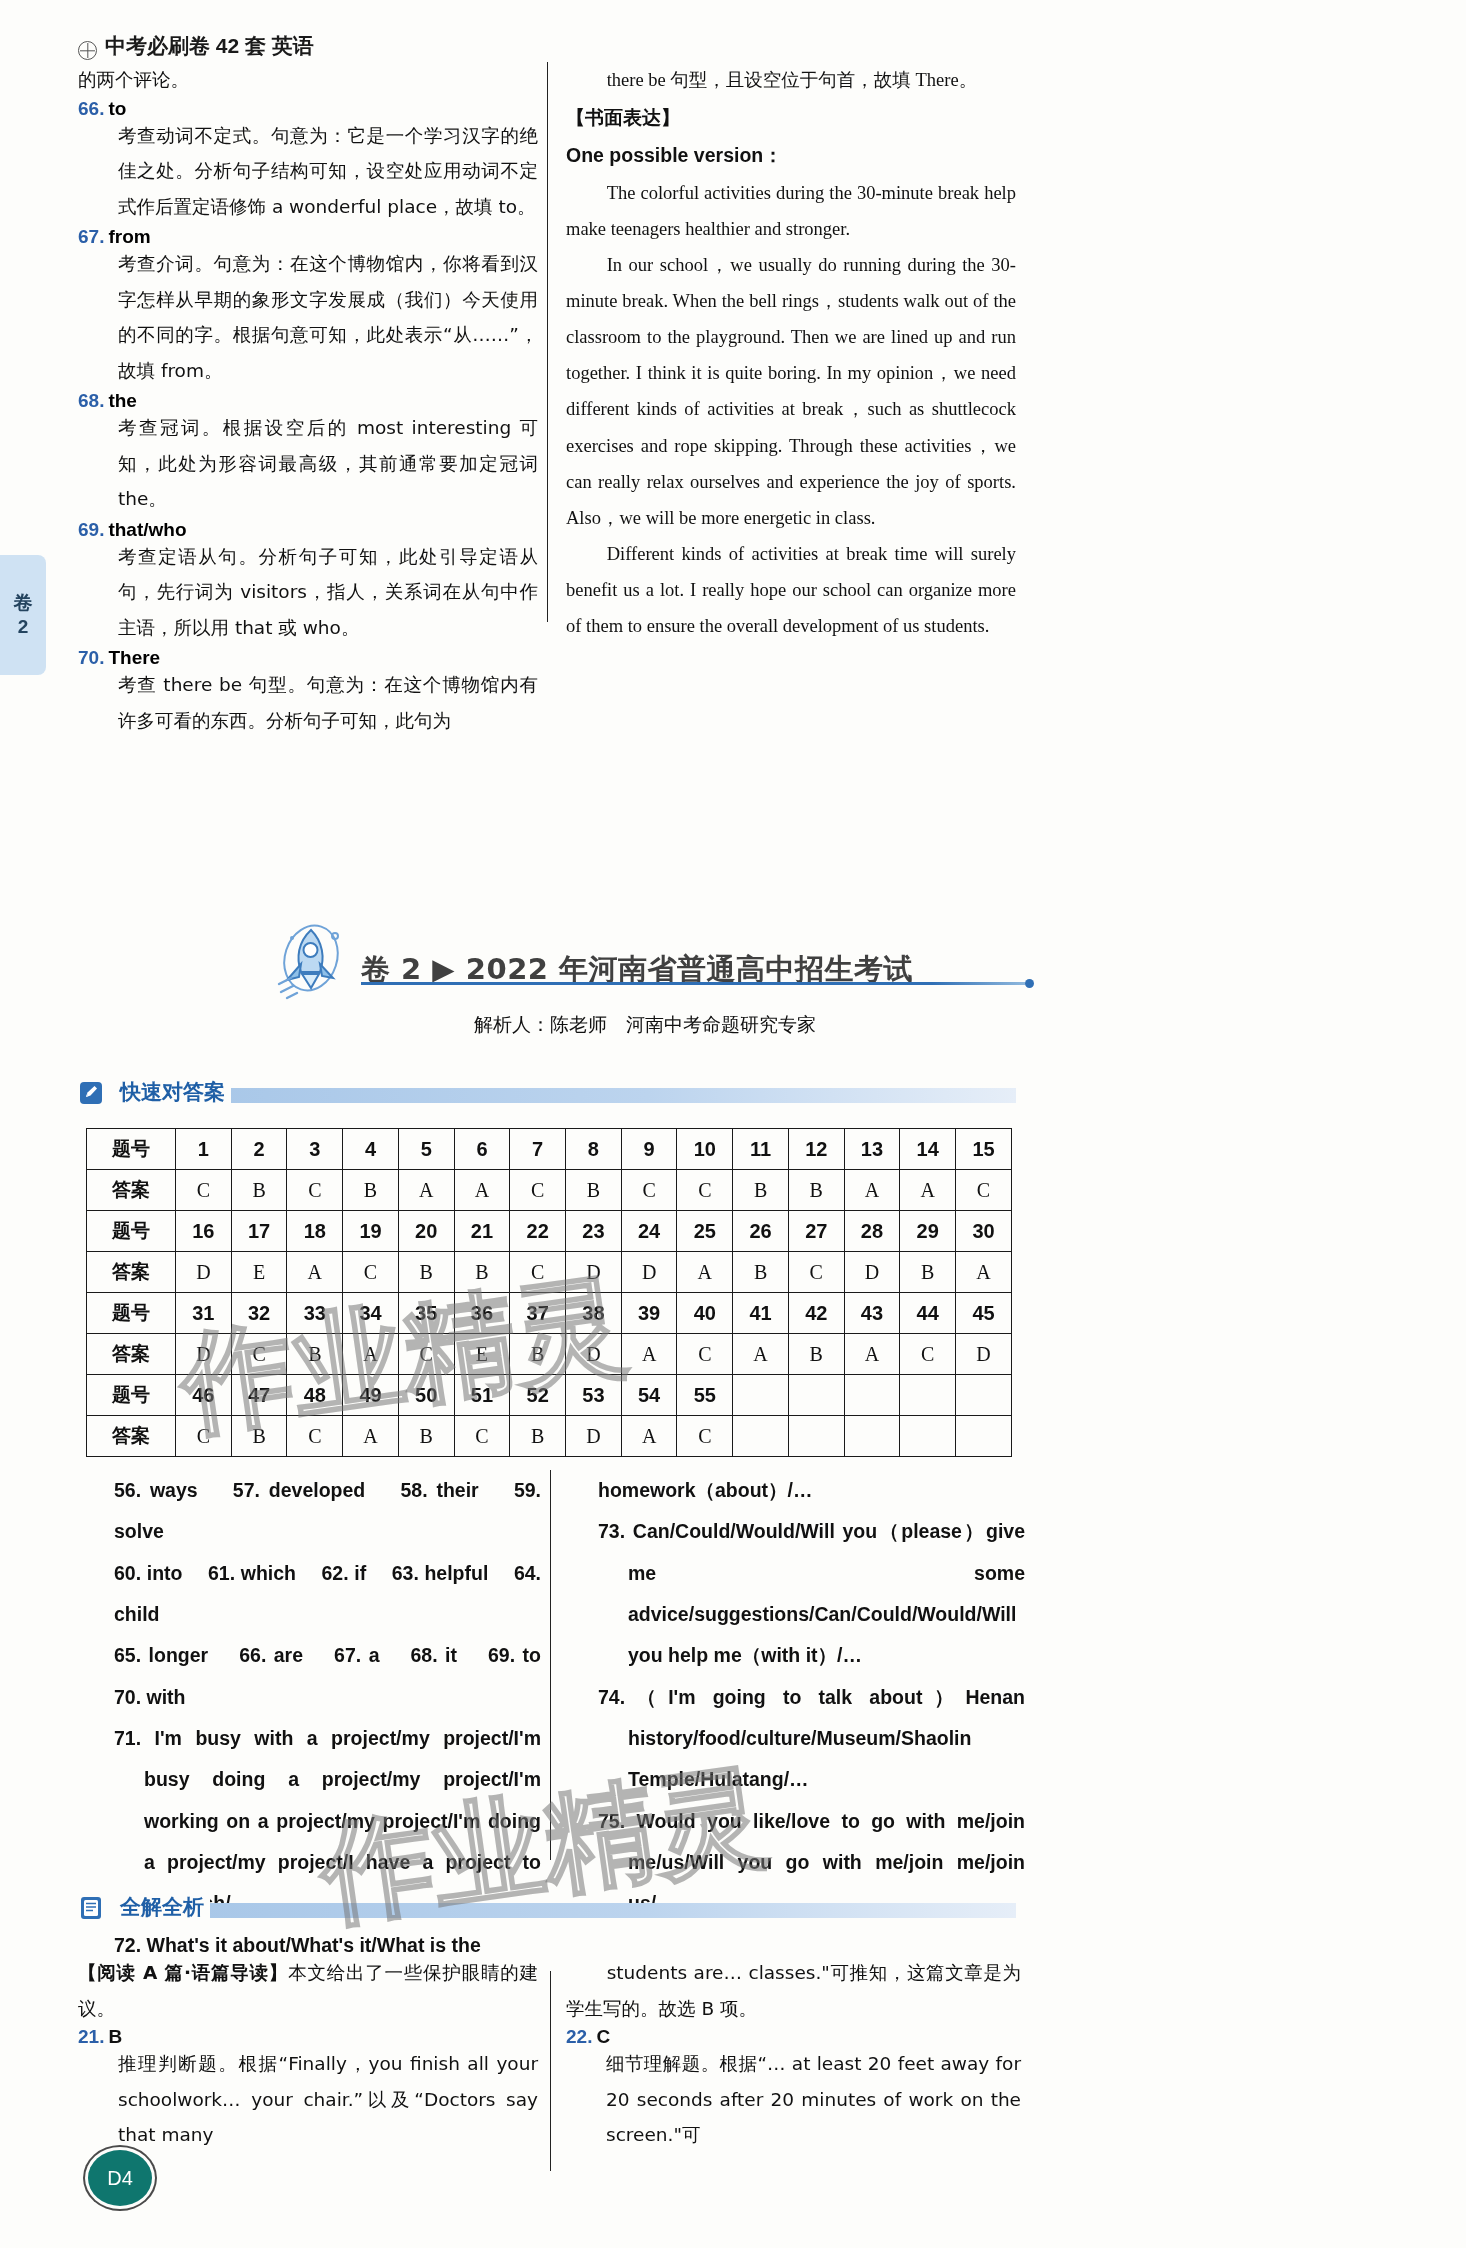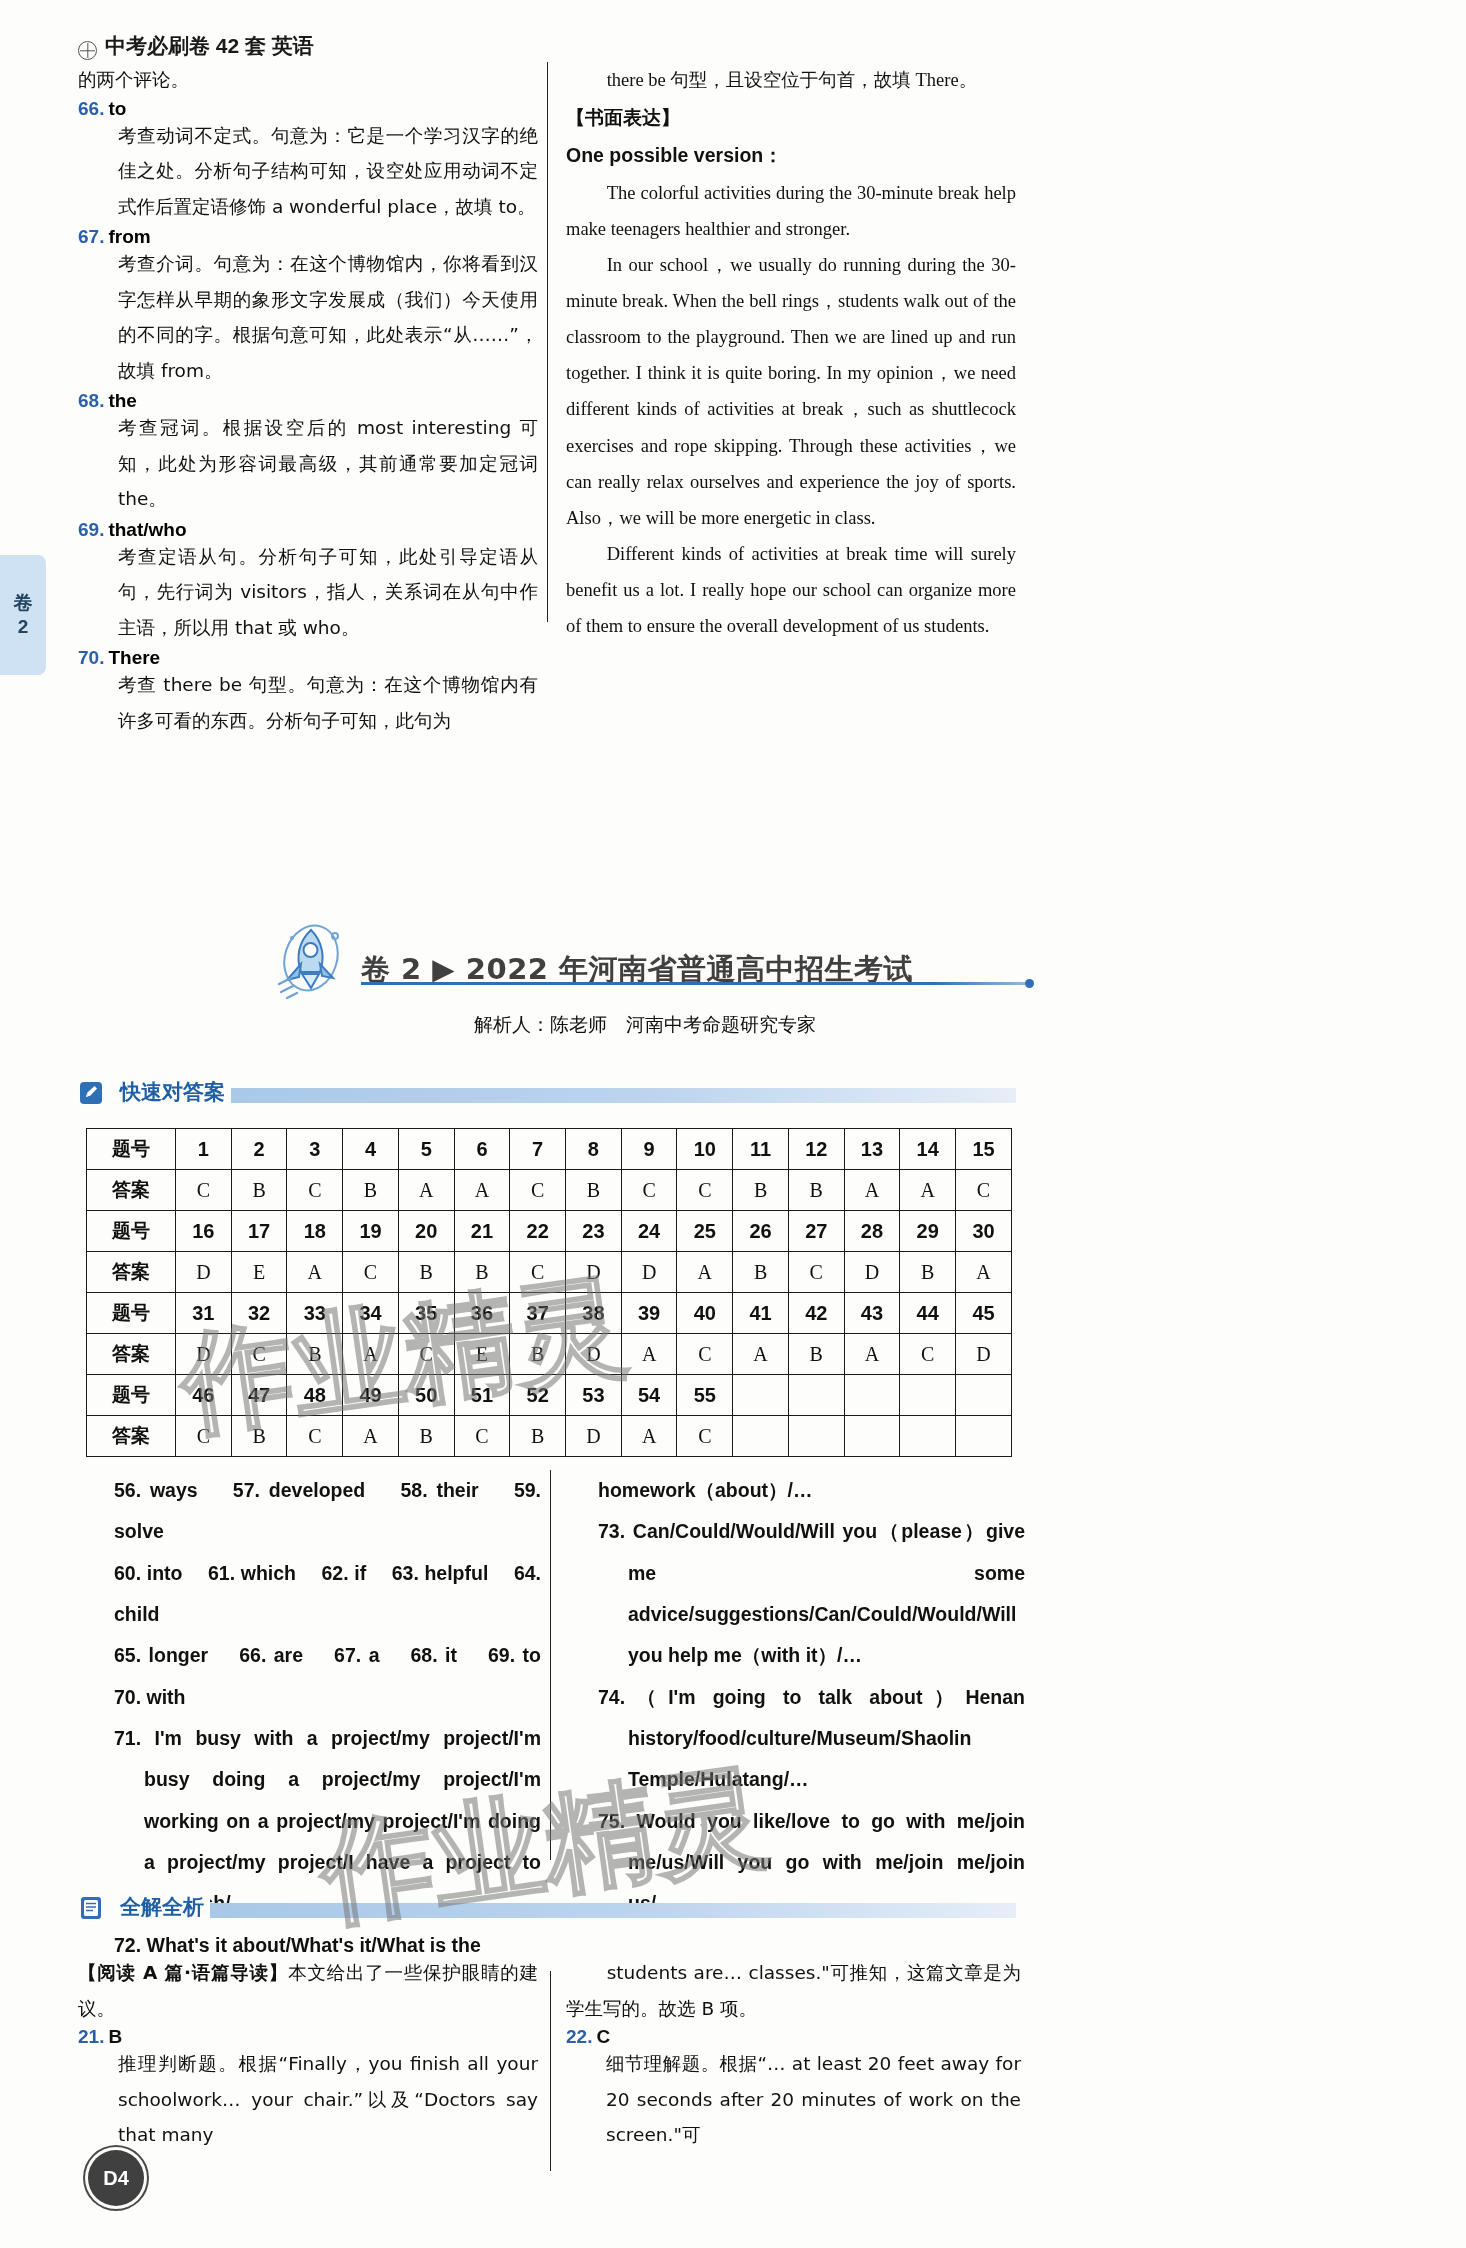--- a/index.html
+++ b/index.html
@@ -122,24 +122,24 @@
   
   .bot{position:absolute;left:78px;top:1955px;width:938px;height:230px;}
   .bl{position:absolute;left:0;top:0;width:460px;}
   .br{position:absolute;left:488px;top:0;width:455px;}
   .bdiv{position:absolute;left:472px;top:16px;width:1px;height:200px;background:#222;}
   .bqn{font-family:"Liberation Sans",sans-serif;font-weight:bold;font-size:19px;color:#2b5fa8;}
   .bqa{font-family:"Liberation Sans",sans-serif;font-weight:bold;font-size:19px;color:#111;}
 
   
   .pgno{
-    position:absolute;left:88px;top:2150px;width:56px;height:56px;
-    border-radius:50%;background:#404040;color:#fff;
+    position:absolute;left:88px;top:2150px;width:64px;height:56px;
+    border-radius:50%;background:#0f766e;color:#fff;
     display:flex;align-items:center;justify-content:center;
-    font-family:"Liberation Sans",sans-serif;font-weight:bold;font-size:20px;
+    font-family:"Liberation Sans",sans-serif;font-weight:normal;font-size:20px;
     box-shadow:0 0 0 3px #fdfdfb, 0 0 0 5px #4a4a4a;
   }
 
   
   .wm{
     position:absolute;
     font-family:"DejaVu Sans",sans-serif;font-weight:bold;
     color:transparent;-webkit-text-stroke:2px rgba(120,120,120,.55);
     pointer-events:none;user-select:none;white-space:nowrap;
   }

